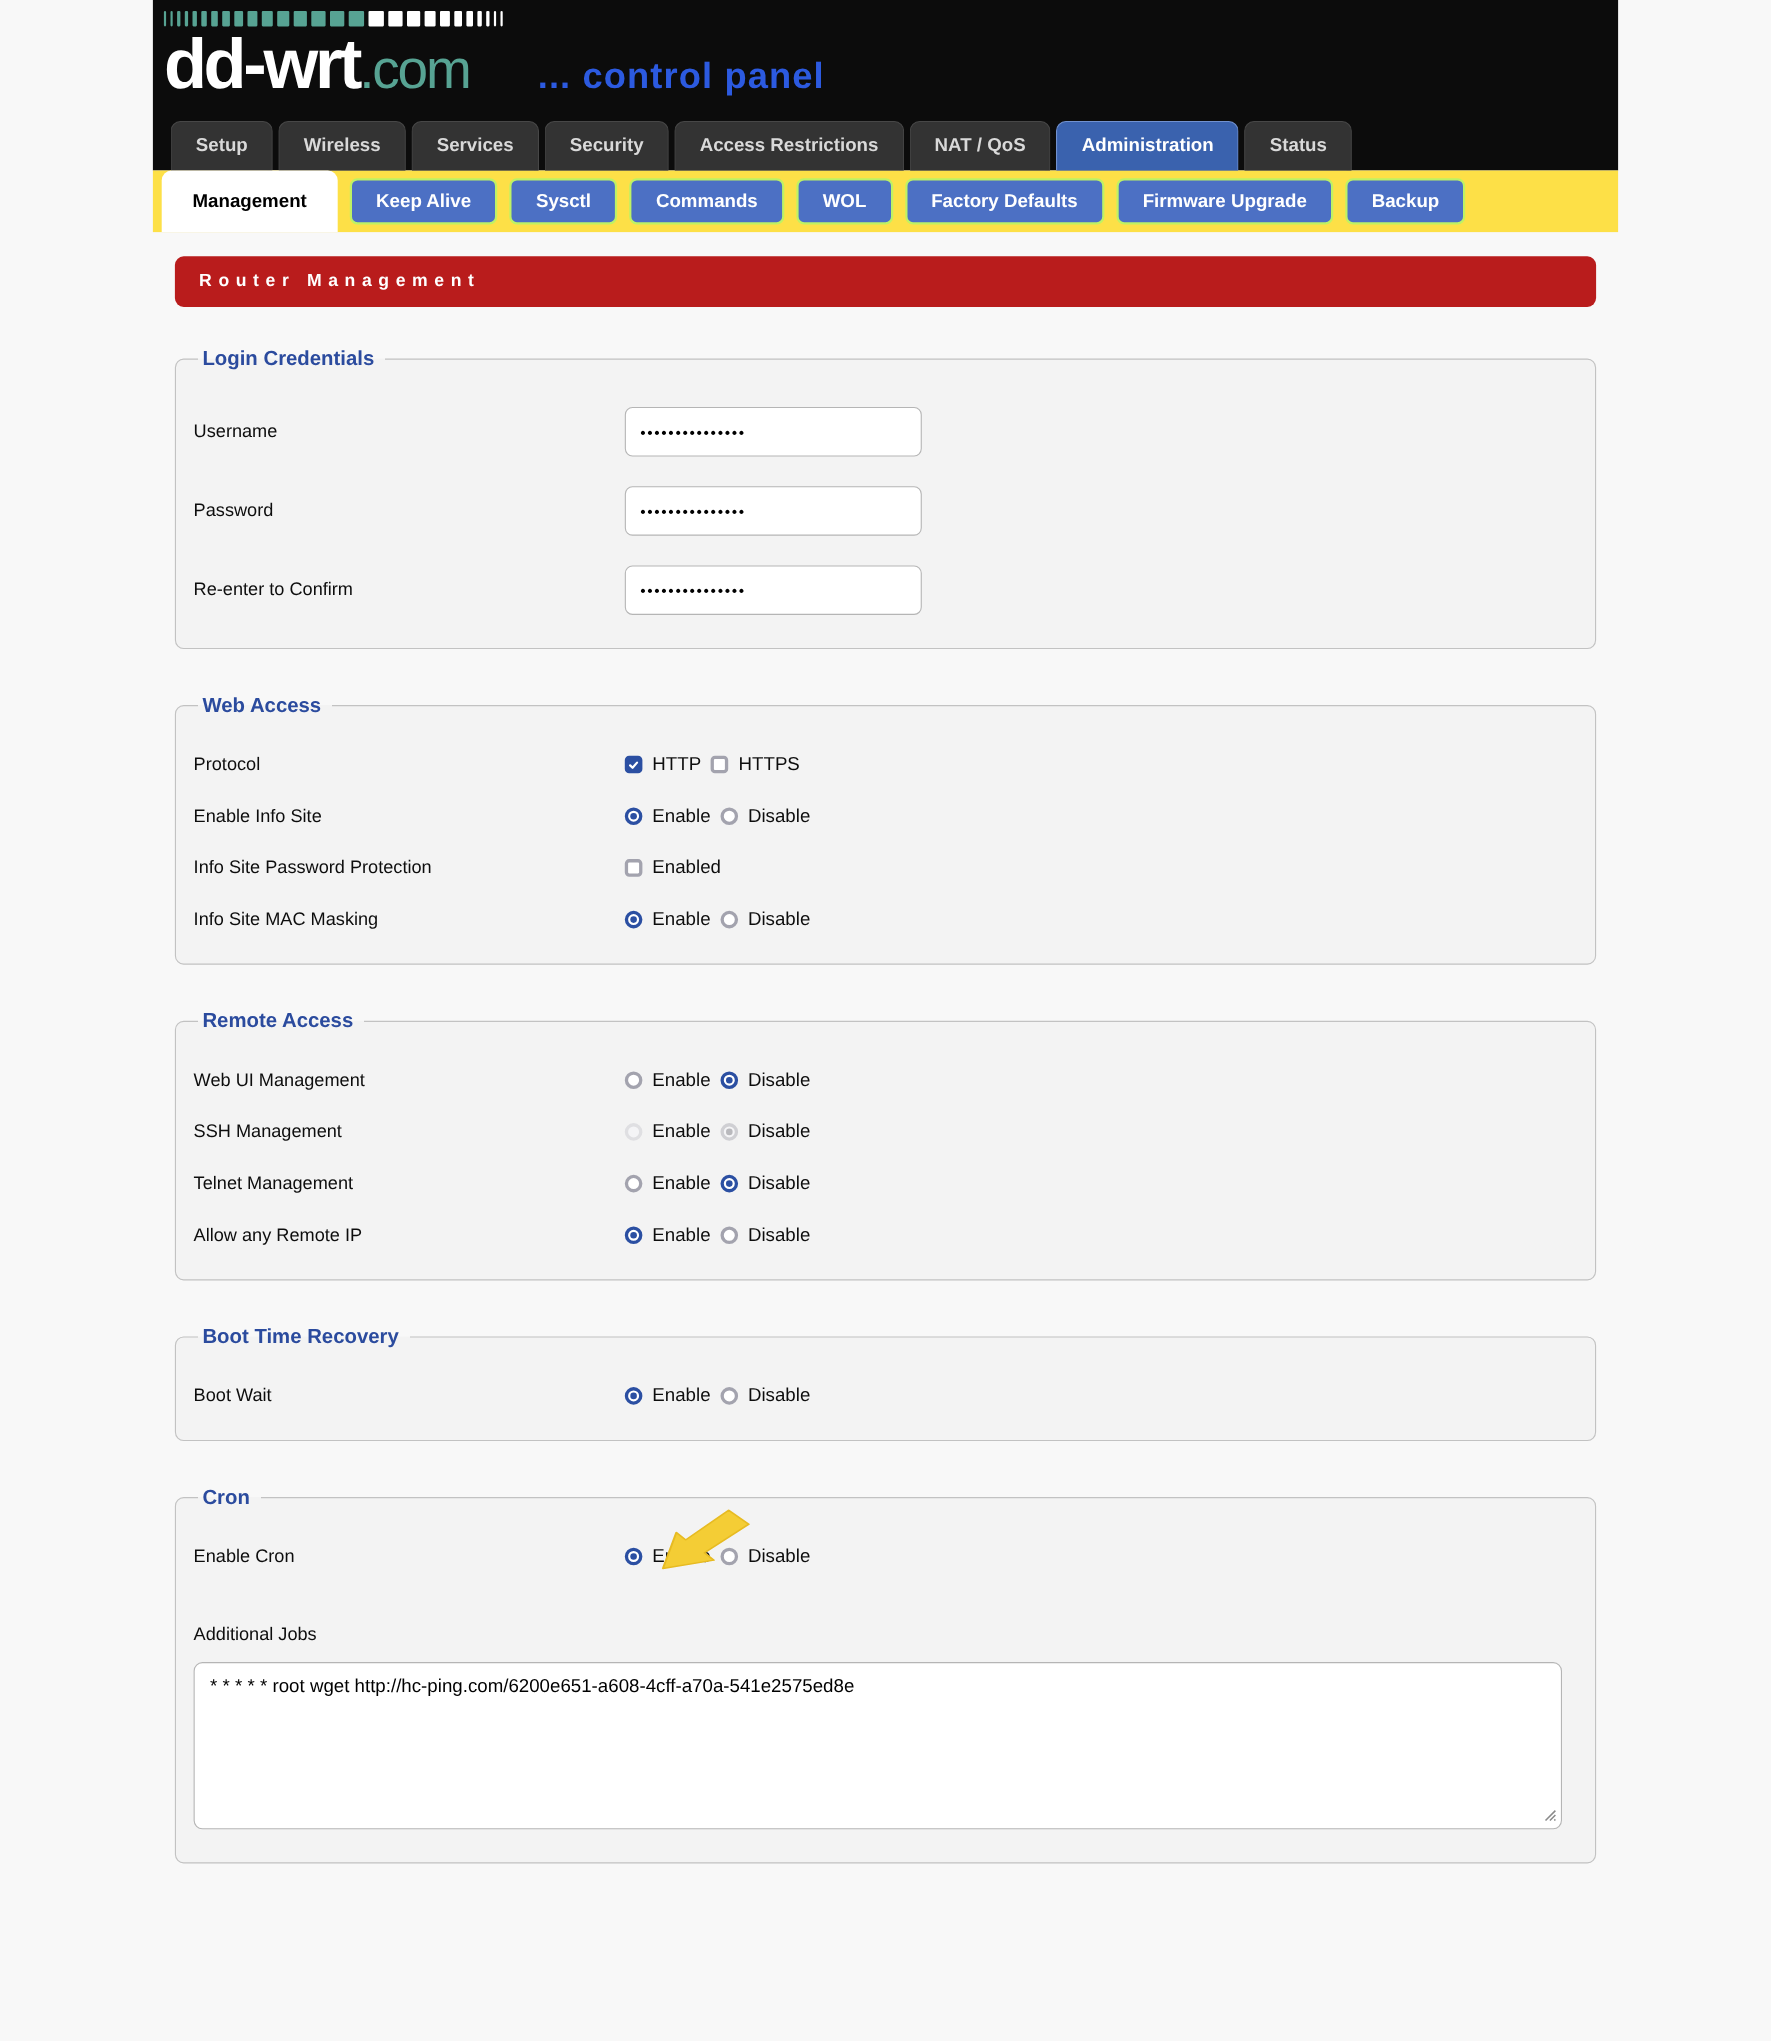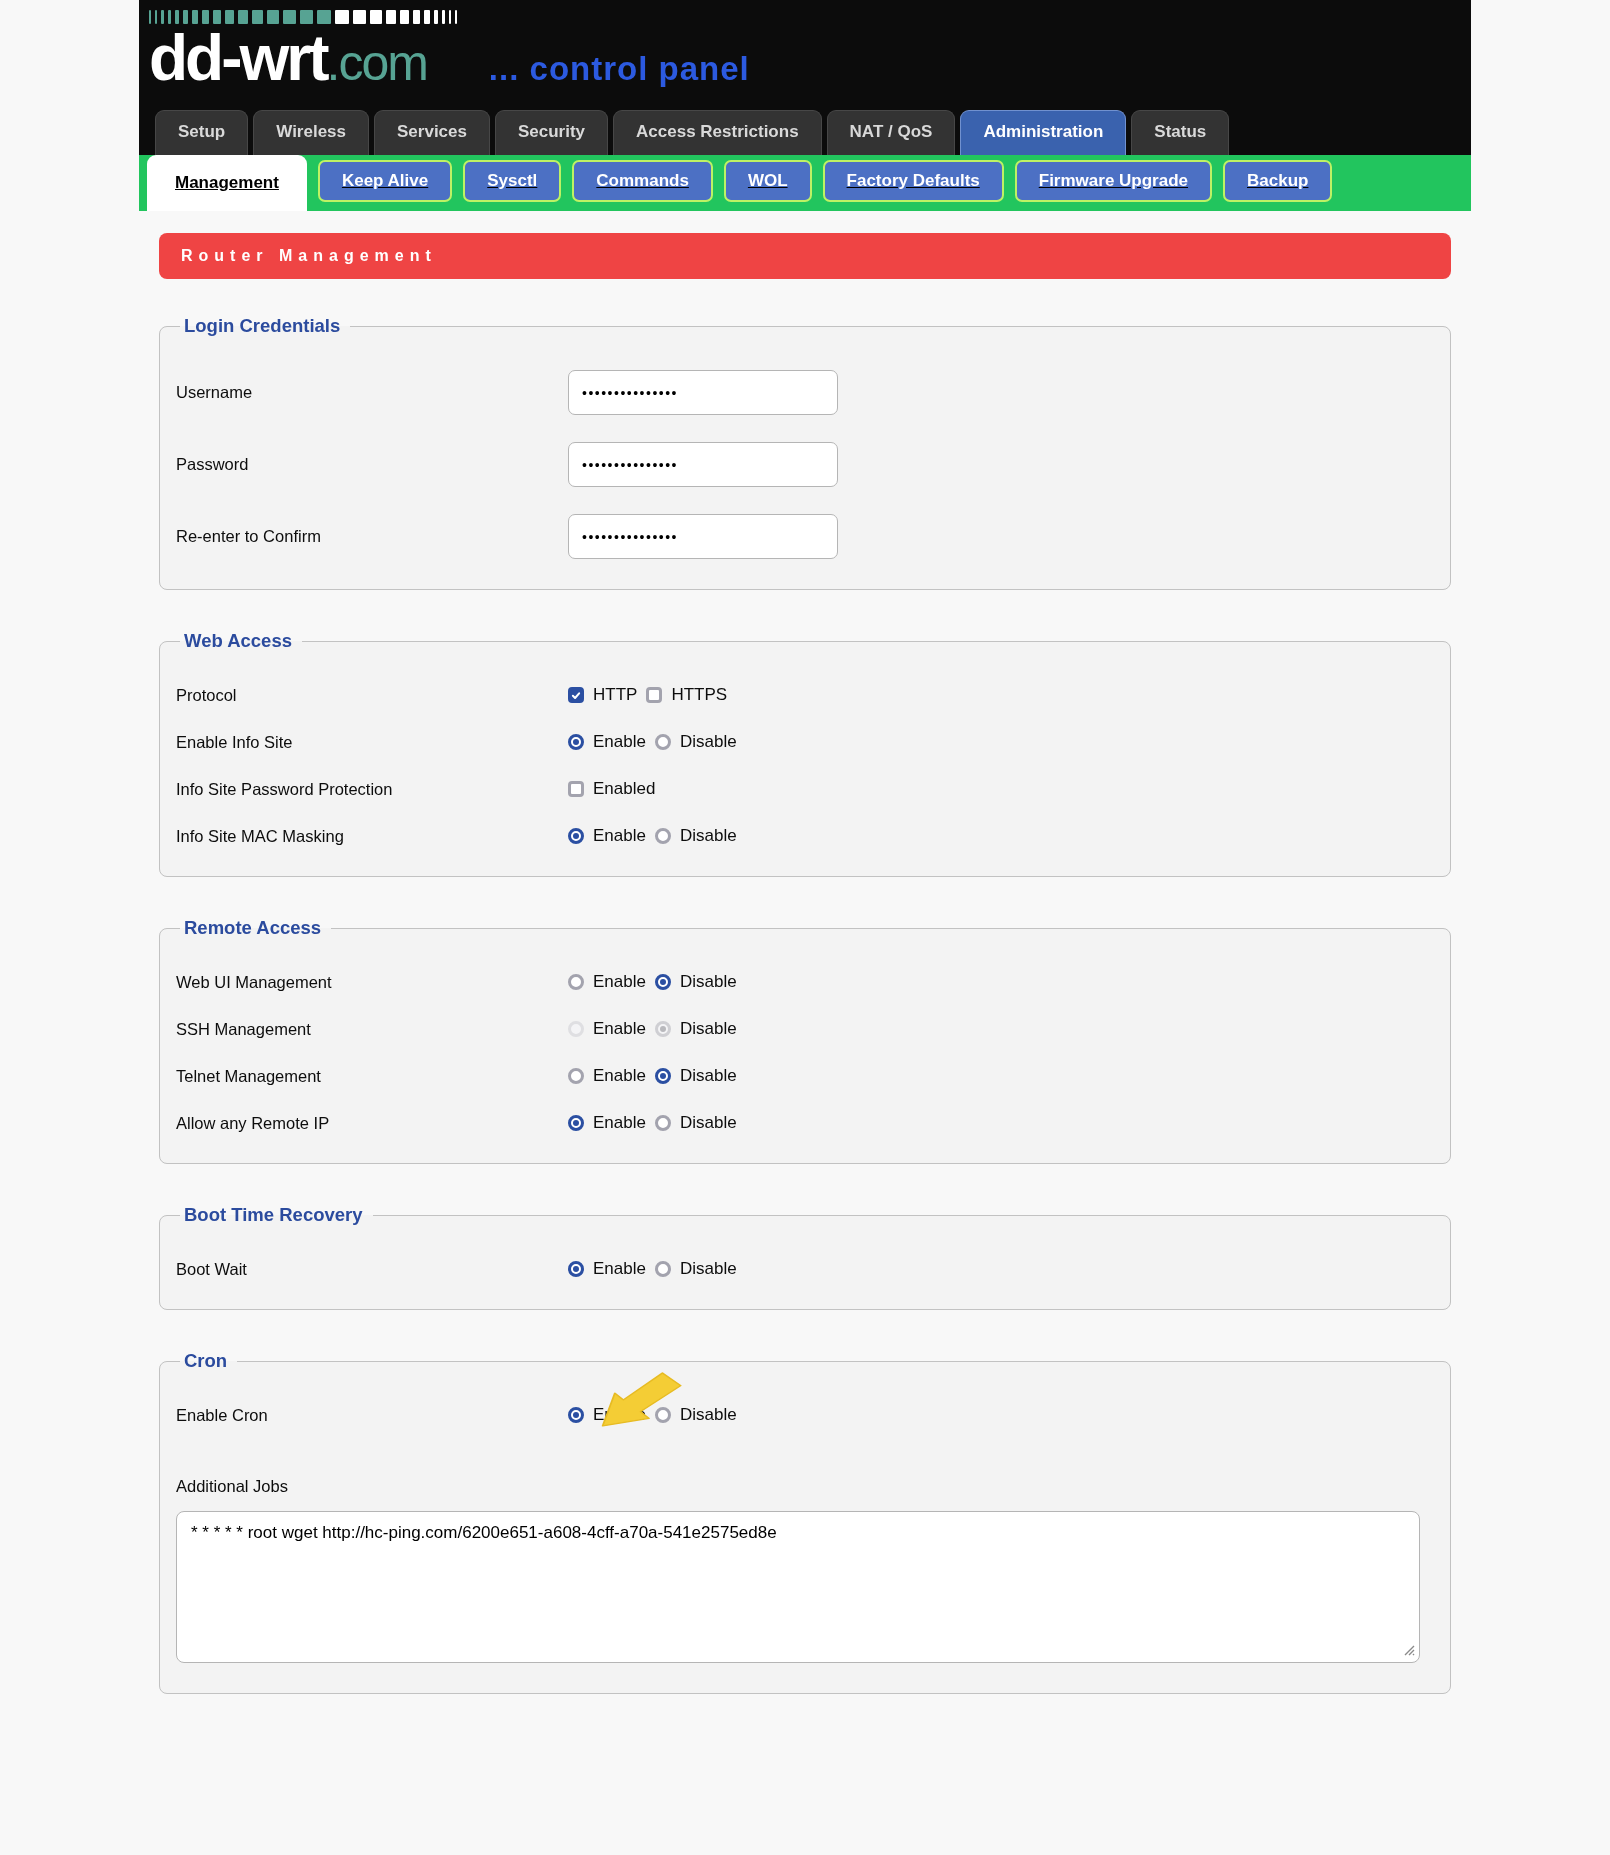--- a/index.html
+++ b/index.html
@@ -14,29 +14,29 @@
   .brand { color:#ffffff; font-size:64px; font-weight:bold; letter-spacing:-3px; line-height:1; }
   .dotcom { color:#57a393; font-size:50px; font-weight:normal; letter-spacing:-2px; }
   .tagline { color:#2c5ae0; font-size:33px; font-weight:bold; margin-left:62px; letter-spacing:1px; }
 
   .main-tabs { display:flex; gap:5px; padding:4px 0 0 8px; align-items:flex-end; }
   .main-tab { background:#333333; color:#d9d9d9; font-weight:bold; font-size:17px;
               padding:11px 22px 13px; border:1px solid #474747; border-bottom:none;
               border-radius:9px 9px 0 0; cursor:pointer; white-space:nowrap; }
   .main-tab.active { background:#3a62ae; border-color:#7191cf; color:#ffffff; }
 
-  .sub-bar { background:#22c55e; display:flex; gap:11px; padding:7px 8px 9px; align-items:flex-end; height:56px;text-decoration:underline; }
+  .sub-bar { background:#fde047; display:flex; gap:11px; padding:7px 8px 9px; align-items:flex-start; height:56px; }
   .sub-tab { background:#4c70c4; border:2px solid #bef264; border-radius:7px; color:#ffffff;
              font-weight:bold; font-size:17px; padding:9px 22px; cursor:pointer; white-space:nowrap; }
   .sub-tab.active { background:#ffffff; color:#000000; border:none; border-radius:9px 9px 0 0;
                     align-self:stretch; margin:-7px 0 -9px; padding:0 28px; display:flex; align-items:center; }
 
   
   .content { padding:22px 16px 26px; }
-  .title-bar { background:#ef4444; color:#ffffff; font-weight:bold; font-size:16px; letter-spacing:6px;
+  .title-bar { background:#b91c1c; color:#ffffff; font-weight:bold; font-size:16px; letter-spacing:6px;
                border-radius:8px; padding:14px 22px; margin:0 4px 36px; }
 
   fieldset { background:#f3f3f3; border:1px solid #c2c2c2; border-radius:8px;
              margin:0 4px 40px; padding:6px 16px 30px; position:relative; }
   legend { color:#2b4b9e; font-weight:bold; font-size:18.5px; padding:0 10px 0 4px; margin-left:4px; }
 
   .row { display:flex; align-items:center; margin-top:27px; }
   .row-label { flex:0 0 392px; font-size:16.5px; color:#0d0d0d; }
   .ctrl { display:flex; align-items:center; gap:9px; }
 

